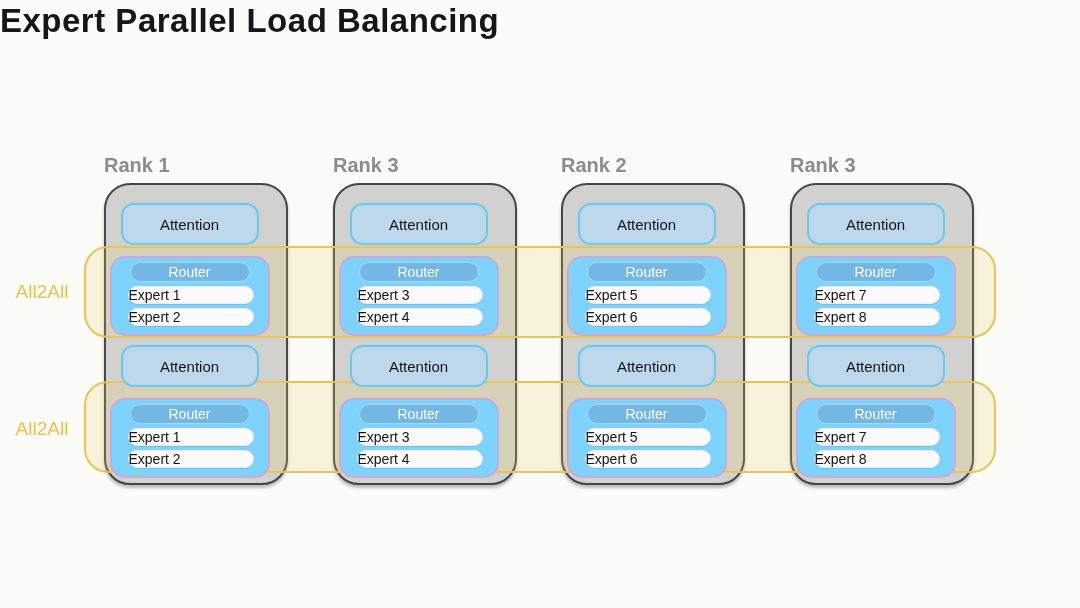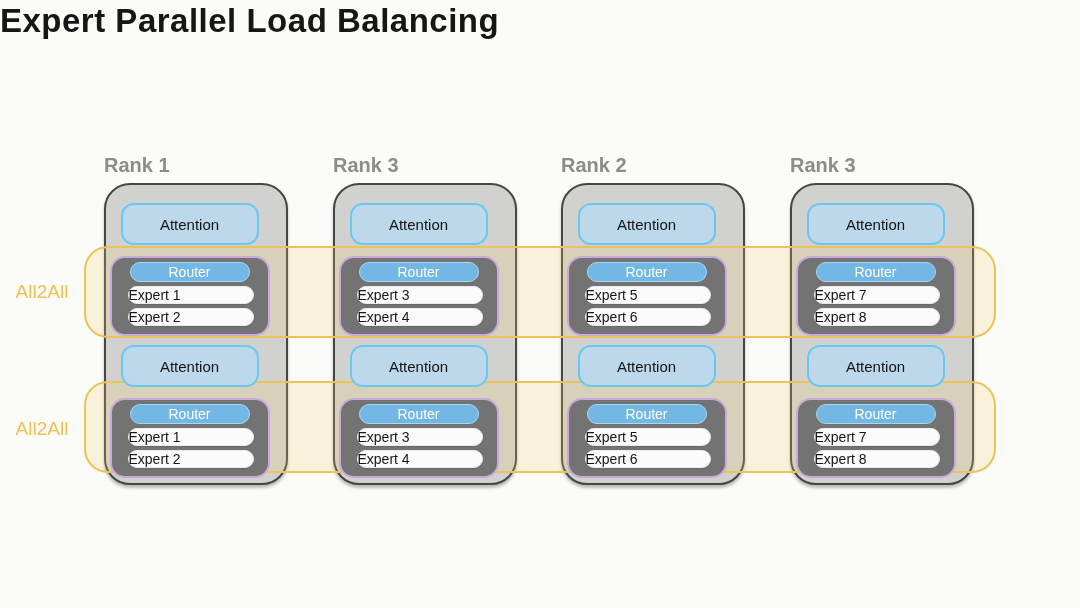--- a/index.html
+++ b/index.html
@@ -65,21 +65,21 @@
     border-radius: 13px;
     display: flex;
     align-items: center;
     justify-content: center;
     font-size: 15px;
     color: #151515;
   }
   .grp {
     width: 160px;
     margin: 0 auto 9px auto;
-    background: #737373;
+    background: #7dd3fc;
     border: 2px solid #c7a9db;
     border-radius: 15px;
     padding: 4px 16px;
   }
   .router {
     width: 120px;
     height: 20px;
     margin: 0 auto 4px auto;
     background: #73b7e5;
     border: 1.5px solid #a8d9f3;

